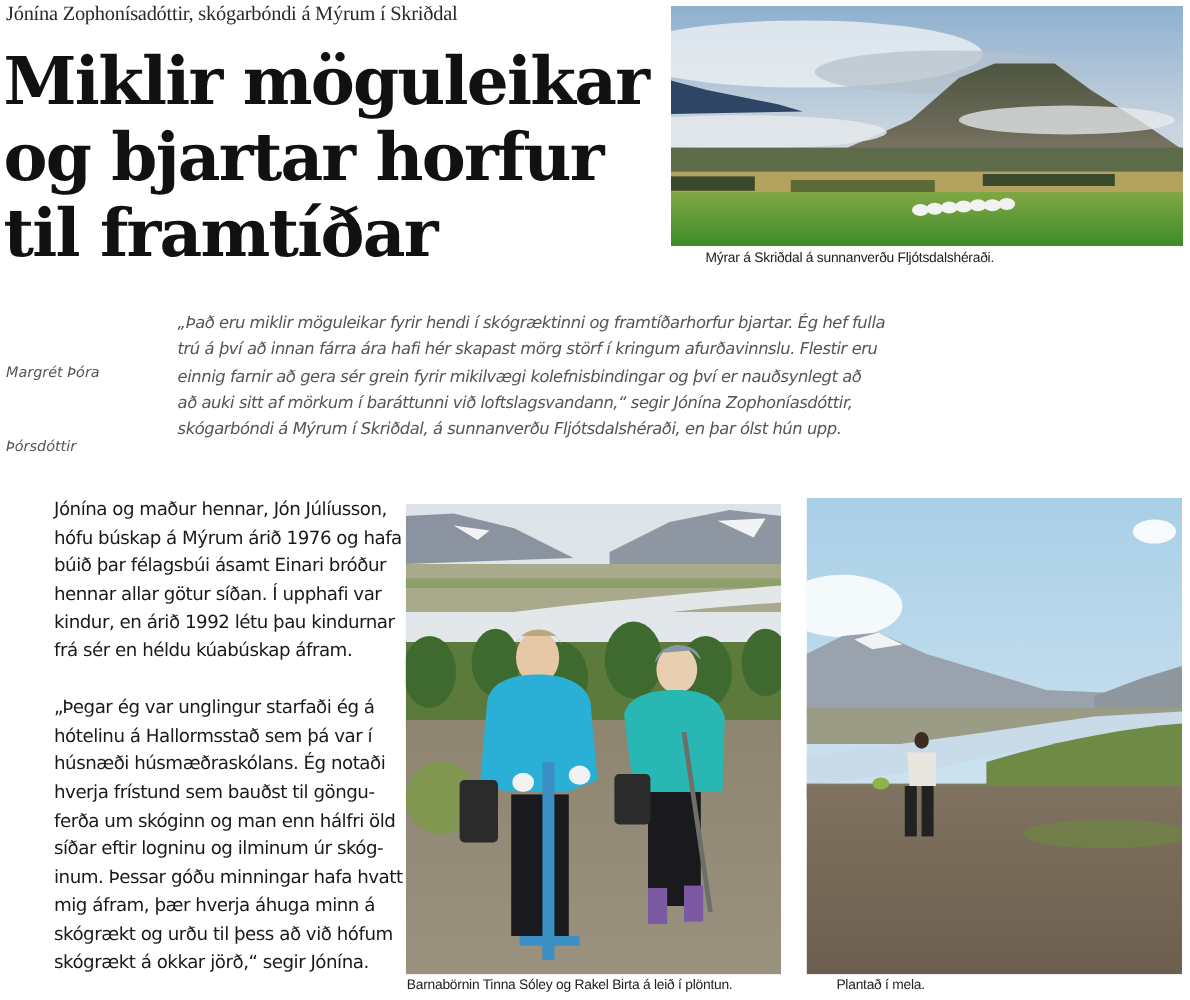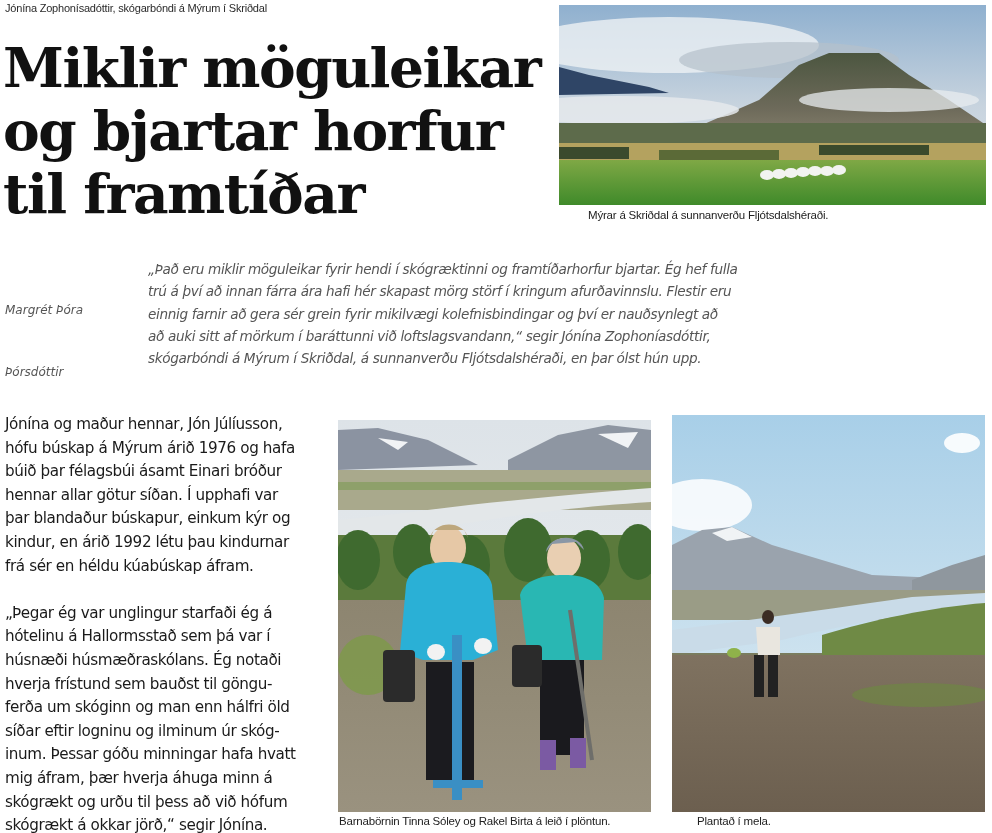--- a/index.html
+++ b/index.html
@@ -1,21 +1,21 @@
 <!DOCTYPE html>
 <html><head>
   <meta charset="utf-8">
   <style>
     * { box-sizing: border-box; margin: 0; padding: 0; }
     html, body { width: 992px; height: 833px; background: #ffffff; overflow: hidden; }
     body { position: relative; font-family: "DejaVu Sans", sans-serif; color: #1a1a1a; }
 
     .kicker {
       position: absolute; left: 5px; top: 2px;
-      font-family: Liberation Sans, sans-serif; font-size: 11px; color: #2a2a2a;
+      font-family: Liberation Serif, serif; font-size: 17px; color: #2a2a2a;
       letter-spacing: -0.2px; white-space: nowrap;
     }
     .headline {
       position: absolute; left: 3px; top: 36px; width: 560px;
       font-family: "DejaVu Serif", serif; font-weight: bold;
       font-size: 55px; line-height: 63px; color: #111111; letter-spacing: -1.5px;
     }
     .headline span { display: block; white-space: nowrap; }
 
     .photo { position: absolute; overflow: hidden; }
@@ -38,21 +38,21 @@
       font-family: "DejaVu Sans", sans-serif; font-style: italic;
       font-size: 13.6px; line-height: 22.3px; color: #555555; letter-spacing: -0.35px;
     }
     .lead span { display: block; white-space: nowrap; }
 
     .body-col {
       position: absolute; left: 5px; top: 413px; width: 330px;
       font-family: "DejaVu Sans", sans-serif; font-size: 15.2px; line-height: 23.6px;
       color: #1a1a1a; letter-spacing: -0.4px;
     }
-    .body-col .para { margin-bottom: 23.6px; }
+    .body-col .para { margin-bottom: 23.6px; margin-left: 40px; }
     .body-col .line { display: block; white-space: nowrap; }
   </style>
 </head>
 <body>
 
 <div class="kicker">Jónína Zophonísadóttir, skógarbóndi á Mýrum í Skriðdal</div>
 
 <h1 class="headline">
   <span>Miklir möguleikar</span>
   <span>og bjartar horfur</span>
@@ -115,21 +115,20 @@
   <span>að auki sitt af mörkum í baráttunni við loftslagsvandann,“ segir Jónína Zophoníasdóttir,</span>
   <span>skógarbóndi á Mýrum í Skriðdal, á sunnanverðu Fljótsdalshéraði, en þar ólst hún upp.</span>
 </div>
 
 <div class="body-col">
   <p class="para">
     <span class="line">Jónína og maður hennar, Jón Júlíusson,</span>
     <span class="line">hófu búskap á Mýrum árið 1976 og hafa</span>
     <span class="line">búið þar félagsbúi ásamt Einari bróður</span>
     <span class="line">hennar allar götur síðan. Í upphafi var</span>
-    <span class="line">þar blandaður búskapur, einkum kýr og</span>
     <span class="line">kindur, en árið 1992 létu þau kindurnar</span>
     <span class="line">frá sér en héldu kúabúskap áfram.</span>
   </p>
   <p class="para">
     <span class="line">„Þegar ég var unglingur starfaði ég á</span>
     <span class="line">hótelinu á Hallormsstað sem þá var í</span>
     <span class="line">húsnæði húsmæðraskólans. Ég notaði</span>
     <span class="line">hverja frístund sem bauðst til göngu-</span>
     <span class="line">ferða um skóginn og man enn hálfri öld</span>
     <span class="line">síðar eftir logninu og ilminum úr skóg-</span>

